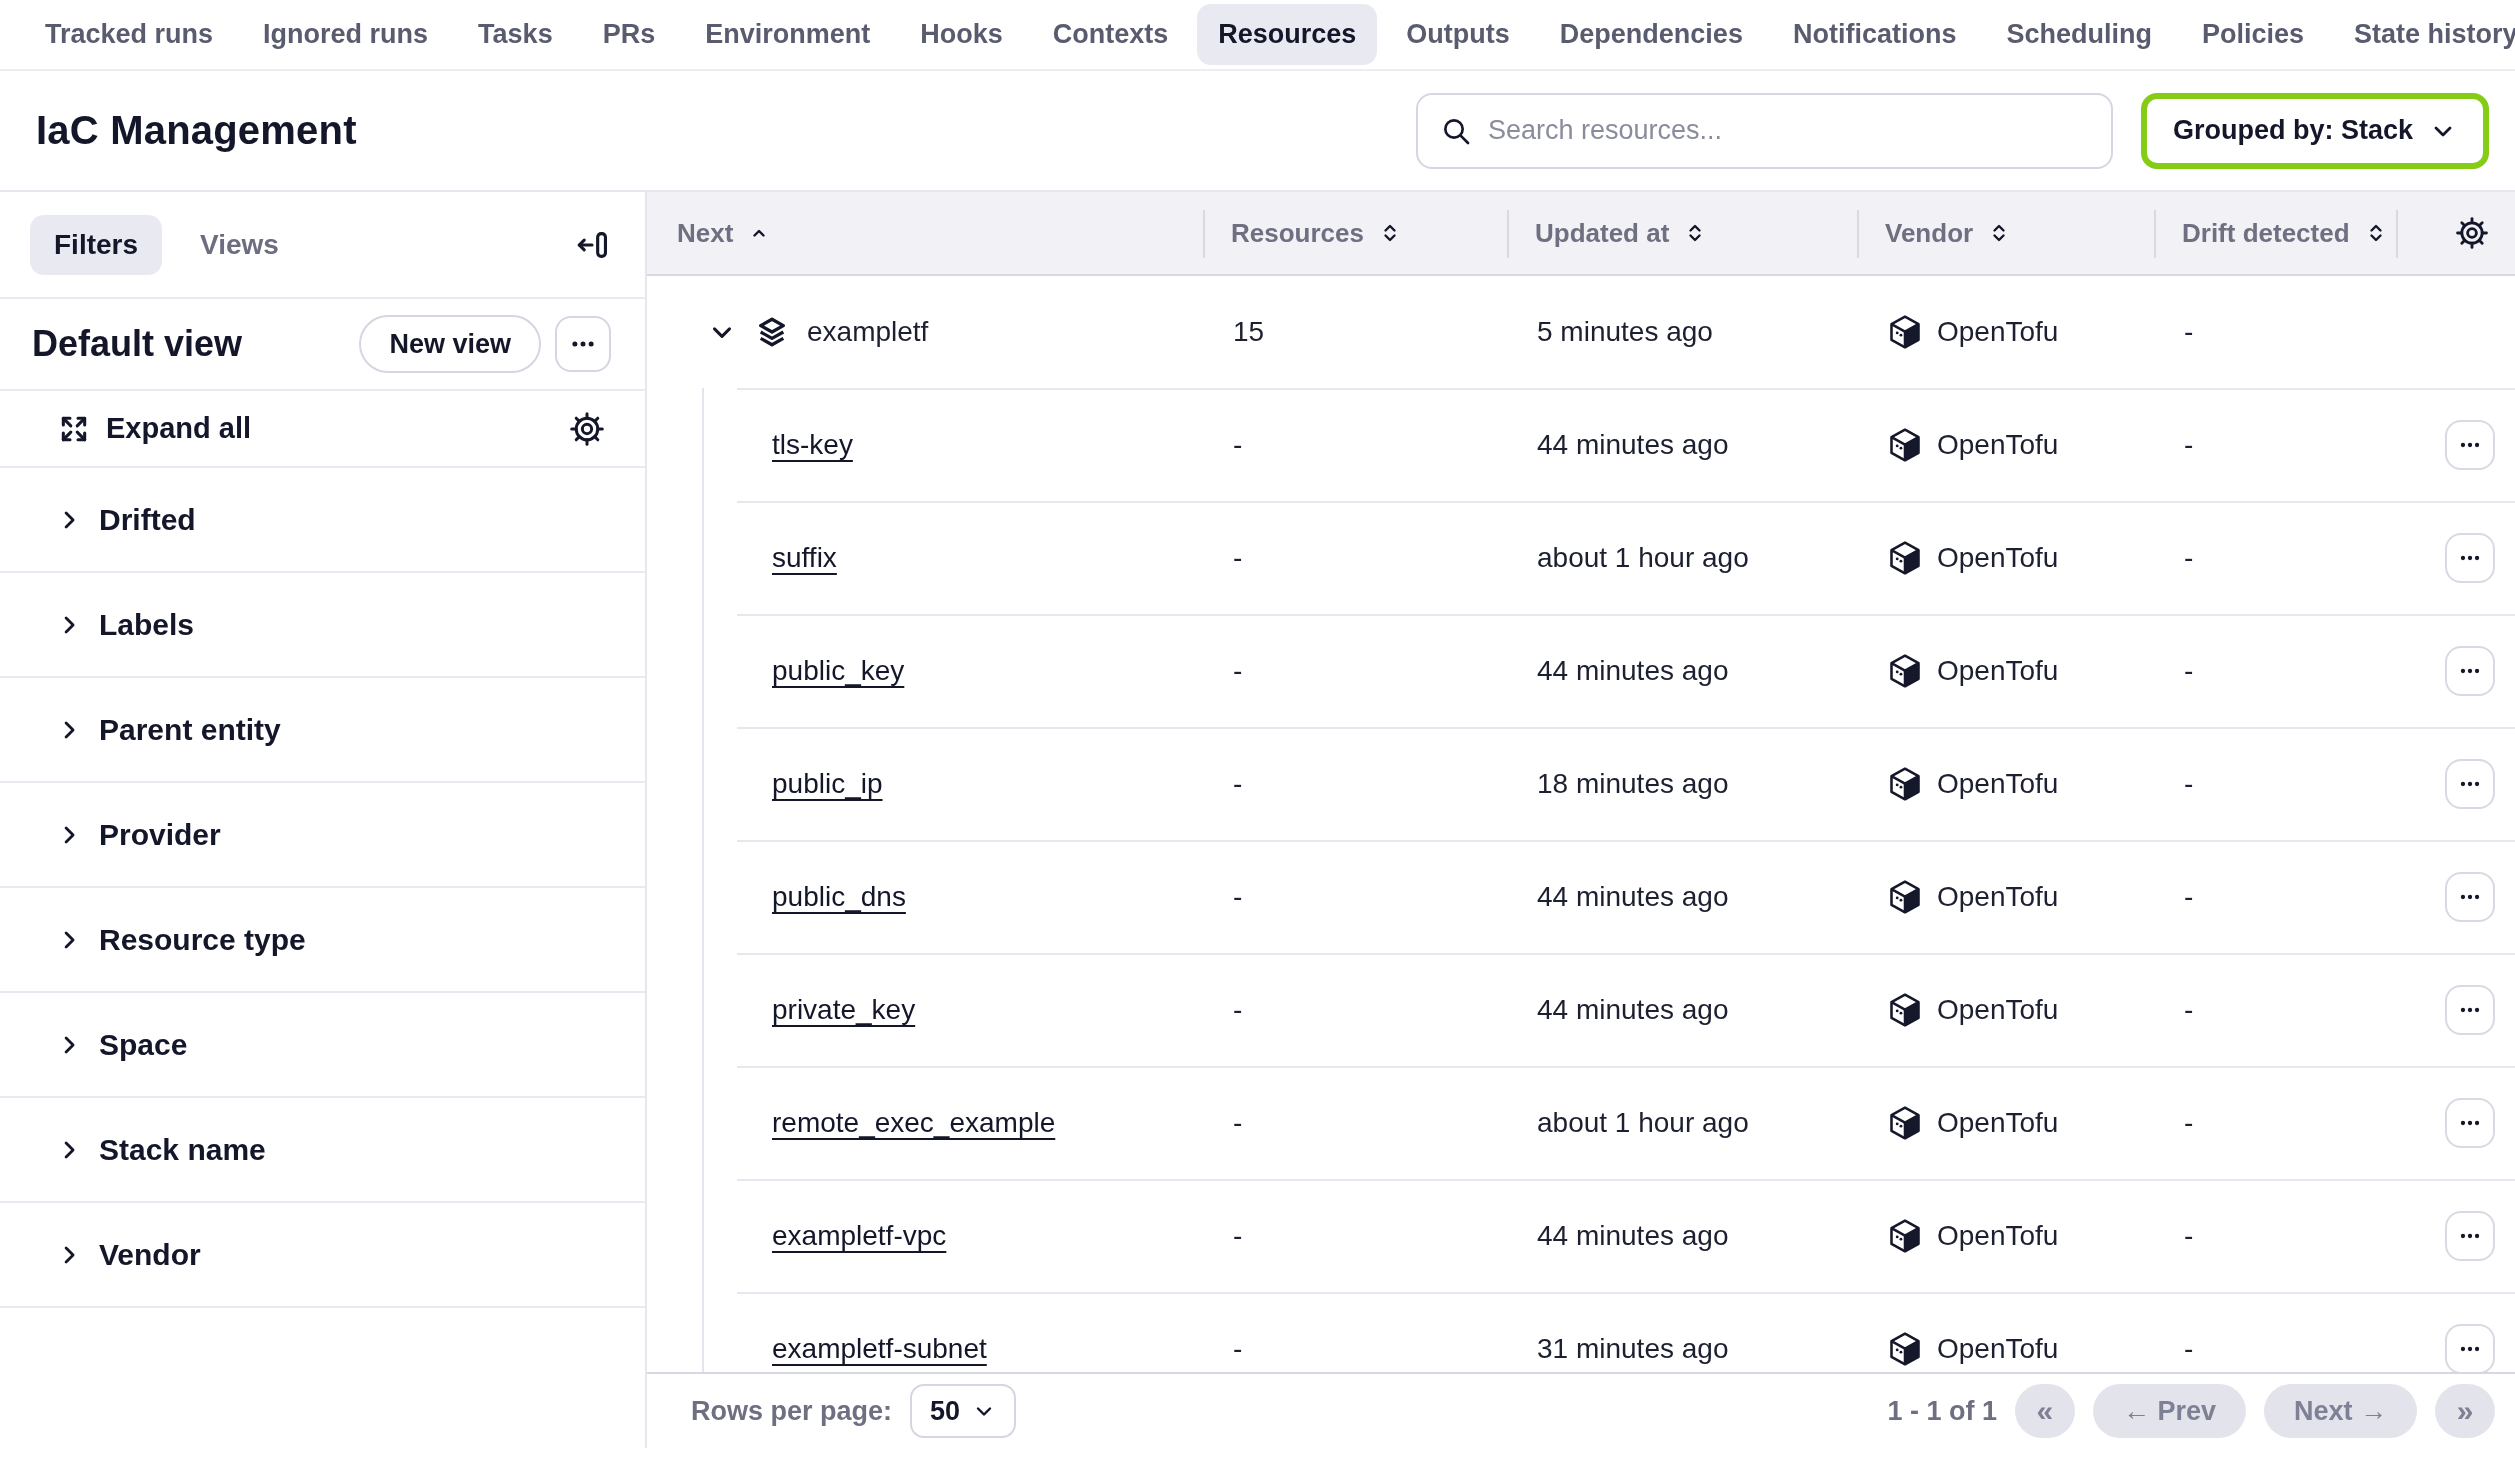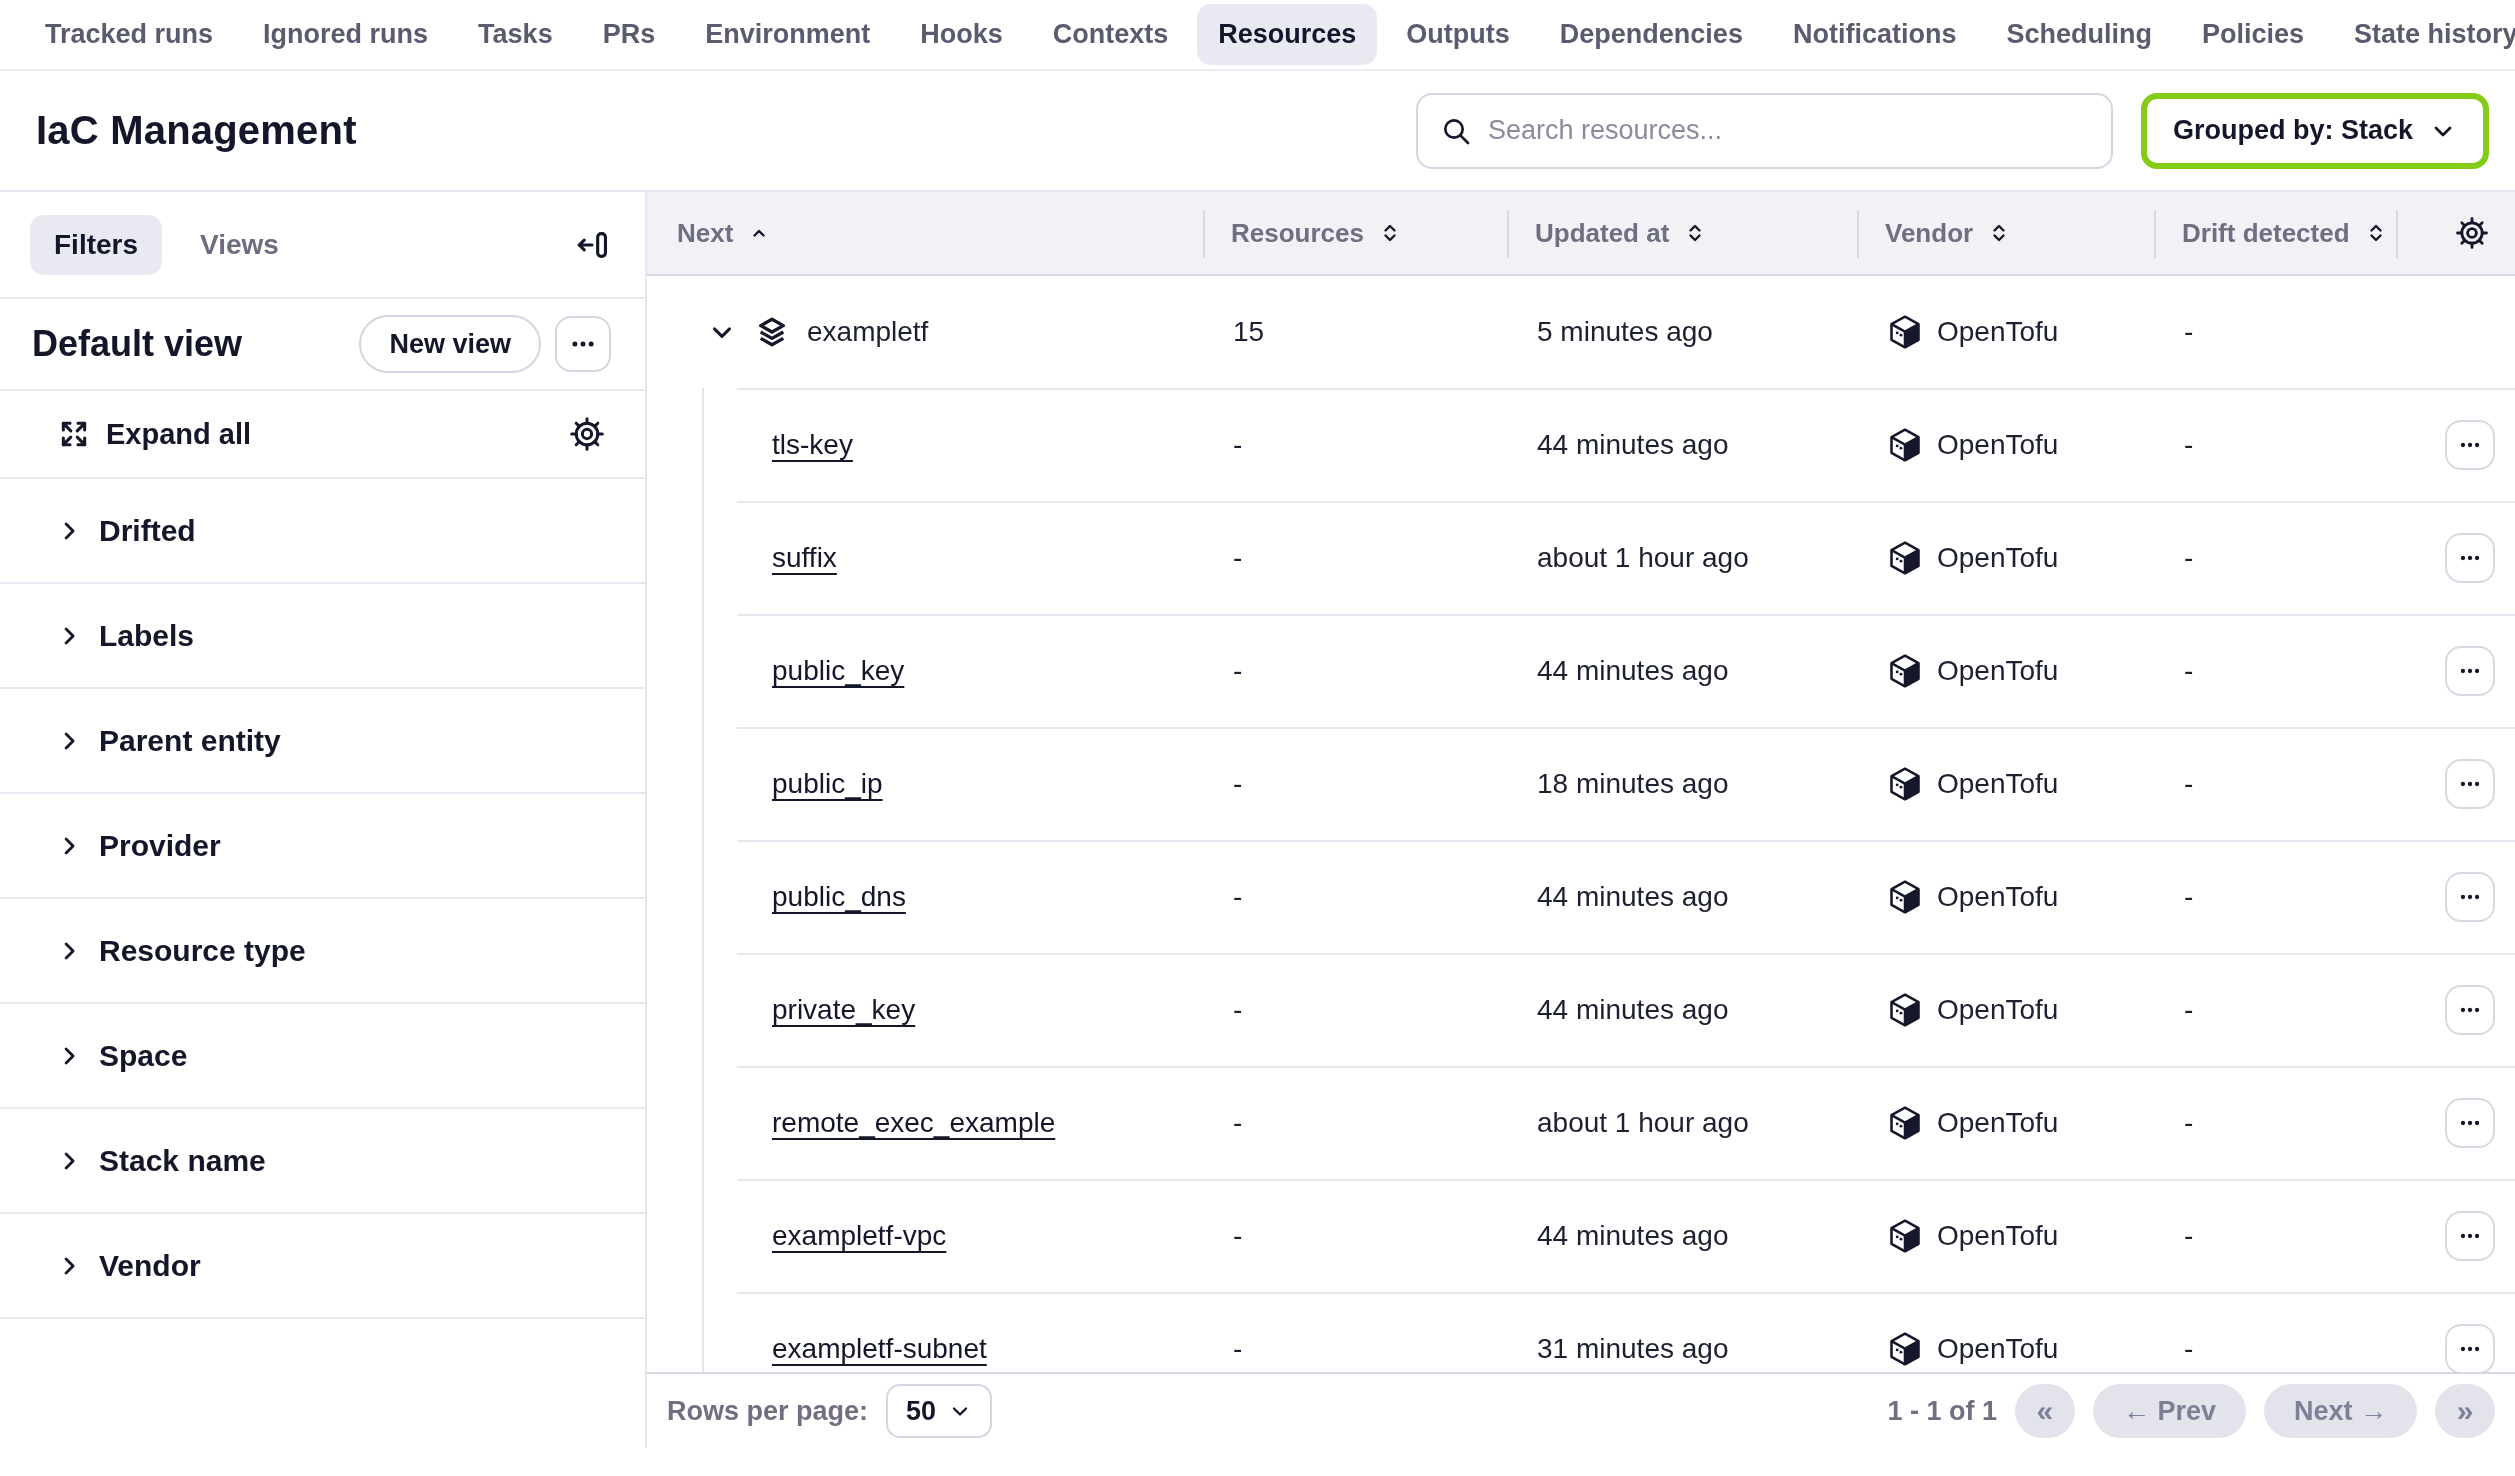--- a/index.html
+++ b/index.html
@@ -42,21 +42,21 @@
   .collapse-btn { margin-left:auto; background:none; border:none; cursor:pointer;
     display:flex; align-items:center; }
   .default-row { height:92px; padding:0 34px 0 32px; }
   .default-label { font-size:36px; font-weight:700; color:#14172a; }
   .newview-btn { margin-left:auto; height:58px; padding:11px 28px; border:2px solid #d6d6e2;
     border-radius:29px; background:#fff; font-size:27px; font-weight:600; color:#14172a;
     cursor:pointer; font-family:inherit; }
   .side-menu-btn { margin-left:14px; width:56px; height:56px; border:2px solid #d6d6e2;
     border-radius:16px; background:#fff; cursor:pointer; display:flex;
     align-items:center; justify-content:center; }
-  .expand-row { height:88px; padding:0 40px 0 58px; gap:16px; }
+  .expand-row { height:77px; padding:0 40px 0 58px; gap:16px; }
   .expand-left { display:flex; align-items:center; gap:16px; cursor:pointer; }
   .expand-label { font-size:29px; font-weight:700; color:#14172a; }
   .gear-btn { margin-left:auto; background:none; border:none; cursor:pointer;
     display:flex; align-items:center; }
   .section-row { height:105px; padding:0 40px 0 55px; gap:16px; cursor:pointer; }
   .section-label { font-size:30px; font-weight:700; color:#14172a; }
 
   
   .thead { height:84px; background:#f1f1f6; border-bottom:2px solid #d8d8e2;
     display:grid; grid-template-columns:556px 304px 350px 297px 242px 1fr;
@@ -84,21 +84,21 @@
     cursor:pointer; }
   .parent-name .stack-name { text-decoration:none; }
   .chev-btn { background:none; border:none; cursor:pointer; display:flex; align-items:center; }
   .vendor-cell span.vname { white-space:nowrap; }
   .actions-cell { justify-content:flex-end; padding-right:20px; }
   .row-menu-btn { width:50px; height:50px; border:2px solid #d9d9e3; border-radius:16px;
     background:#fff; cursor:pointer; display:flex; align-items:center; justify-content:center; }
 
   
   .tfooter { height:76px; border-top:2px solid #d8d8e2; display:flex; align-items:center;
-    padding:0 20px 0 20px; gap:18px; background:#fff; }
+    padding:0 20px 0 44px; gap:18px; background:#fff; }
   .rpp-label { font-size:27px; font-weight:600; color:#6e7081; }
   .rpp-btn { height:54px; border:2px solid #d6d6e2; border-radius:14px; background:#fff;
     display:flex; align-items:center; gap:12px; padding:0 18px; font-size:27px;
     font-weight:700; color:#14172a; cursor:pointer; font-family:inherit; }
   .range { margin-left:auto; font-size:27px; font-weight:600; color:#6e7081; }
   .pg-btn { height:54px; border:none; border-radius:27px; background:#e3e3eb;
     color:#7e8095; font-size:27px; font-weight:700; display:flex; align-items:center;
     justify-content:center; cursor:pointer; font-family:inherit; padding:0 30px; }
   .pg-btn.small { width:60px; padding:0; font-size:30px; }
 

